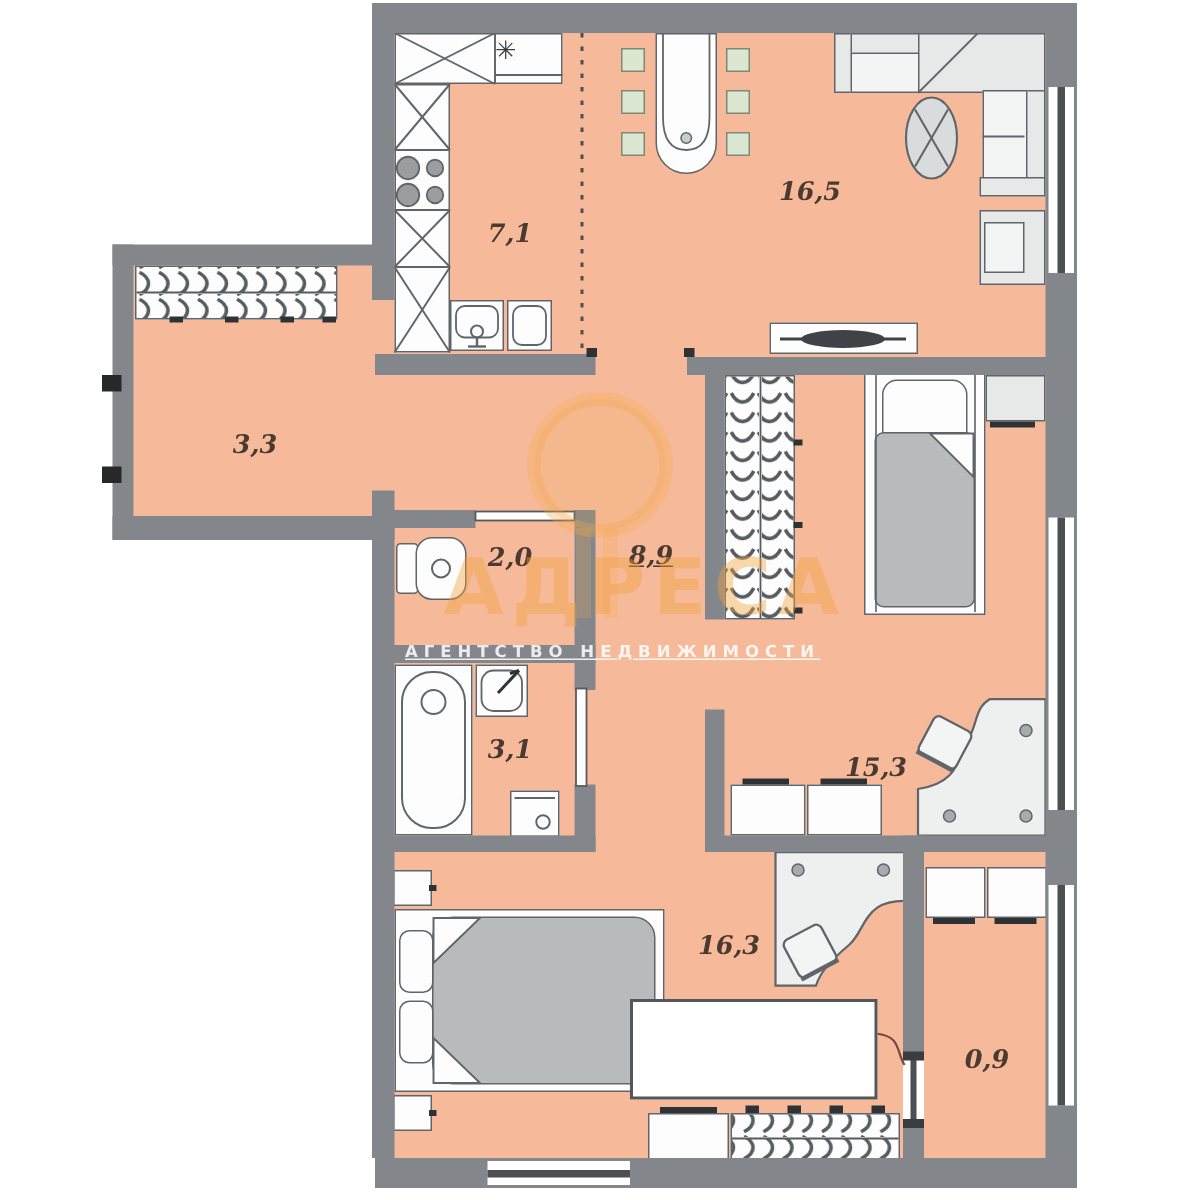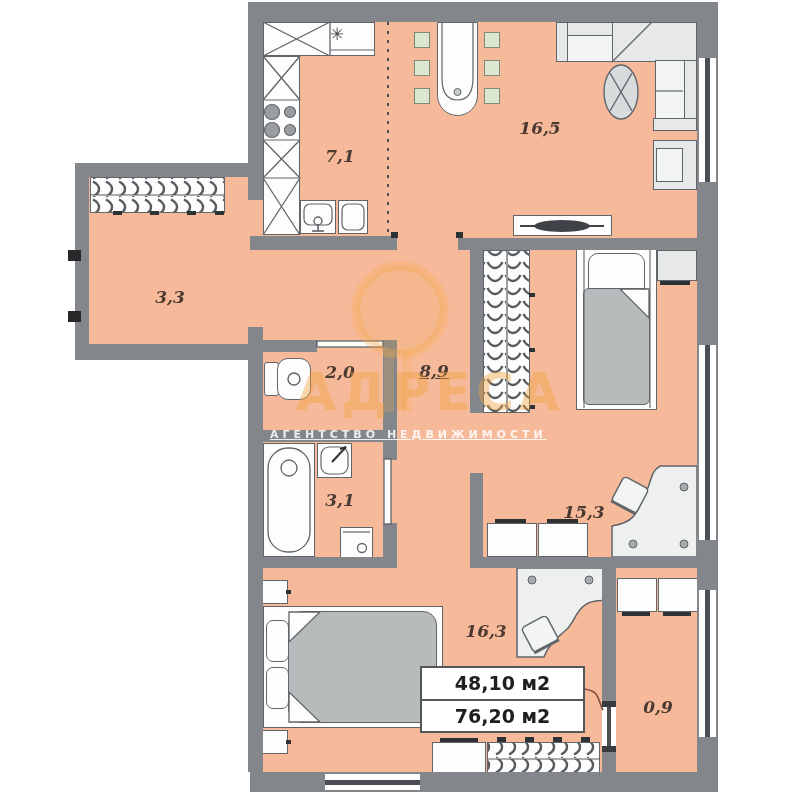--- a/index.html
+++ b/index.html
@@ -281,19 +281,15 @@
 
   <svg class="lay" width="800" height="800" style="z-index:7;">
     <circle cx="400" cy="310" r="44" fill="rgba(245,170,70,0.16)" stroke="rgba(245,170,70,0.30)" stroke-width="9"></circle>
     <rect x="384" y="352" width="10" height="60" fill="rgba(245,170,70,0.22)"></rect>
     <rect x="402" y="352" width="10" height="60" fill="rgba(245,170,70,0.22)"></rect>
   </svg>
   <div id="wm-text">АДРЕСА</div>
   <div id="wm-sub">АГЕНТСТВО НЕДВИЖИМОСТИ</div>
 
   <div id="infobox">
-    <div class="colR">
-      <div class="cellR">48,10 м2</div>
-      <div class="cellR">76,20 м2</div>
-    </div>
   </div>
 
 </div>
 
 </body></html>

